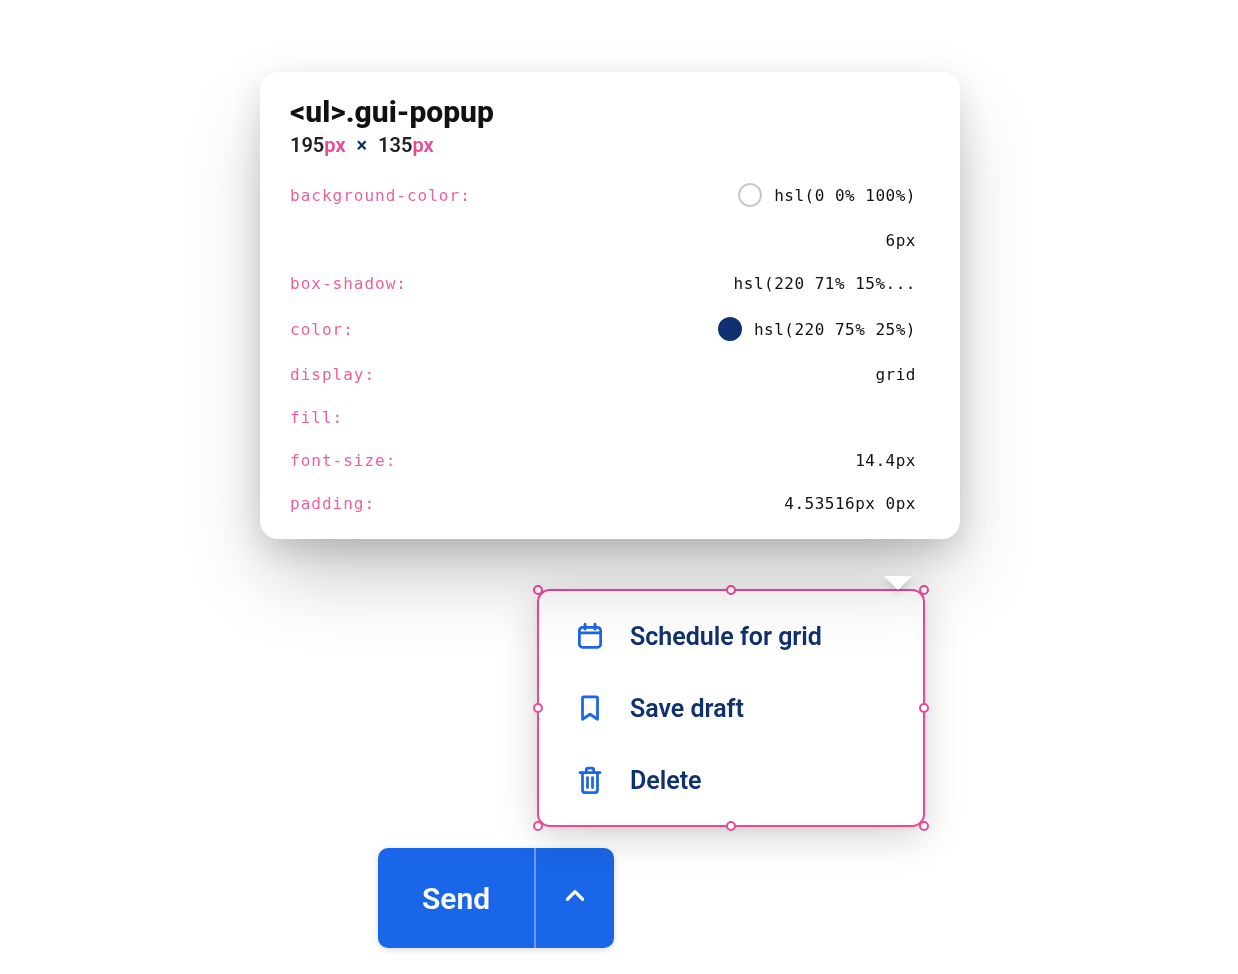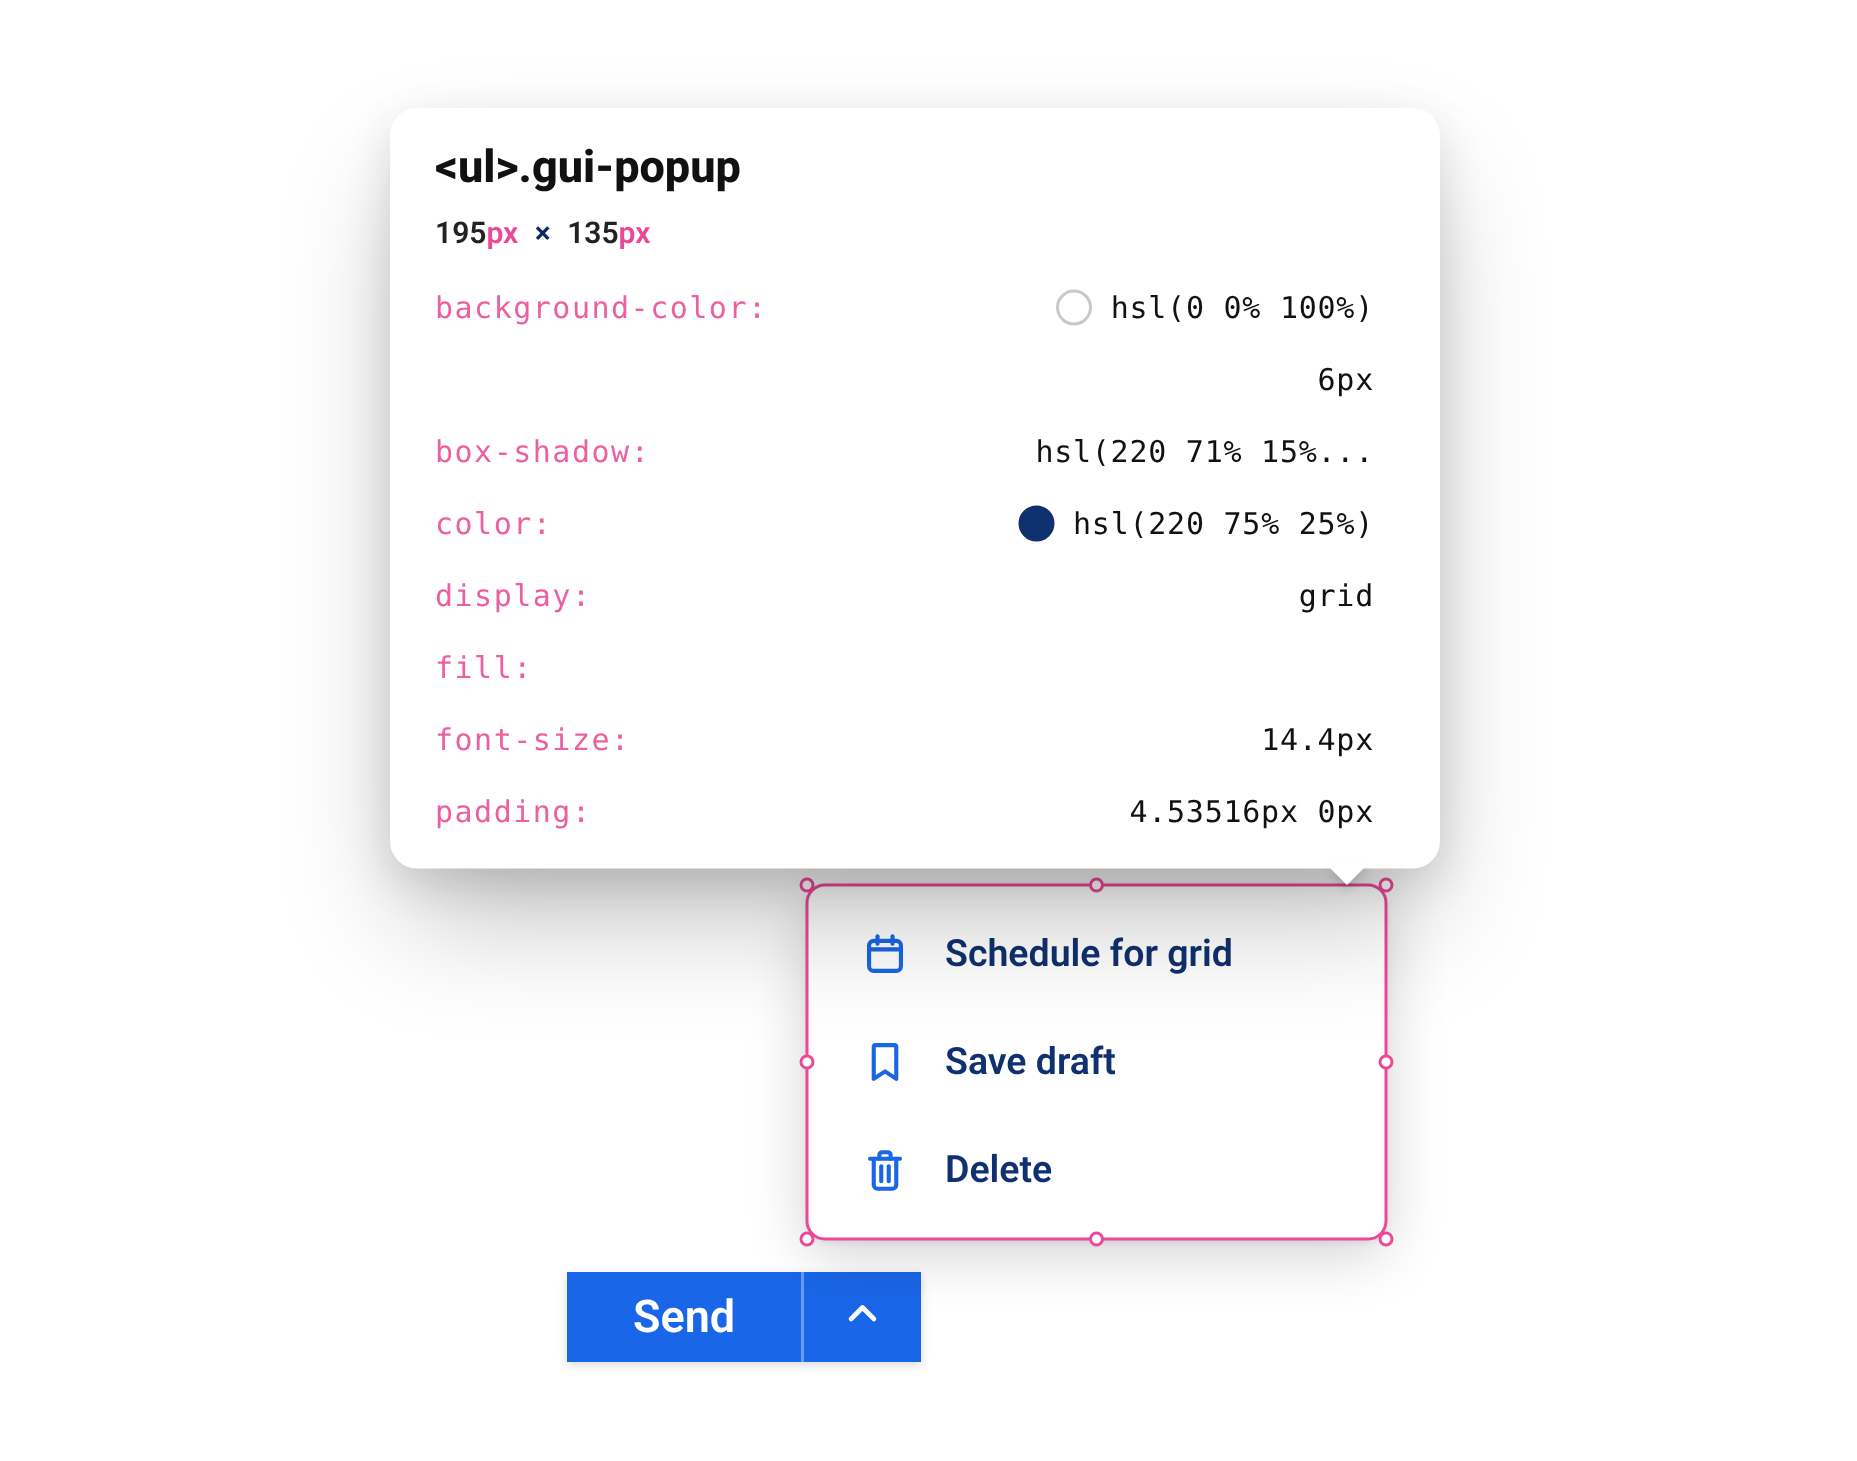--- a/index.html
+++ b/index.html
@@ -17,22 +17,22 @@
     width: 1238px;
     height: 974px;
   }
 
   
   .split-button {
     position: absolute;
     left: 378px;
     top: 848px;
     display: flex;
-    height: 60px;
-    border-radius: 0;
+    height: 100px;
+    border-radius: 10px;
     overflow: hidden;
     box-shadow: 0 2px 6px rgba(0,0,0,0.15);
   }
   .split-button .main {
     background: #1a66e8;
     color: #ffffff;
     font-weight: 600;
     font-size: 30px;
     display: flex;
     align-items: center;
@@ -139,34 +139,34 @@
     font-weight: 800;
     font-size: 30px;
     color: #111;
   }
   .devtools .title-line .cls {
     font-weight: 800;
     font-size: 30px;
     color: #111;
   }
   .devtools .dims {
-    margin-top: 14px;
+    margin-top: 4px;
     font-size: 20px;
     font-family: -apple-system, BlinkMacSystemFont, "Segoe UI", Roboto, Helvetica, Arial, sans-serif;
     font-weight: 600;
     color: #222;
   }
   .devtools .dims .unit { color: #ec4899; }
   .devtools .dims .times { color: #0a2a66; padding: 0 6px; }
 
   .devtools .rows {
     margin-top: 26px;
     display: grid;
     row-gap: 10px;
-    font-size: 20px;
+    font-size: 16px;
     gap: 24px;
   }
   .devtools .row {
     display: flex;
     align-items: center;
   }
   .devtools .row .prop {
     color: #ec5fa1;
     letter-spacing: 1px;
     white-space: pre;

